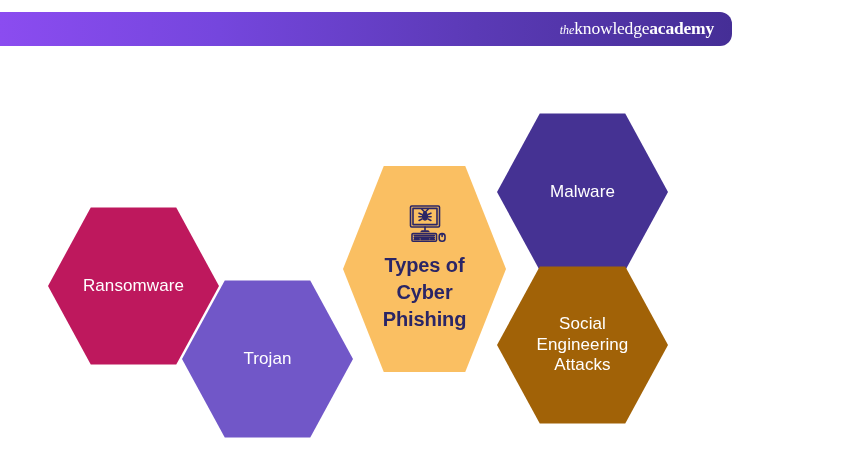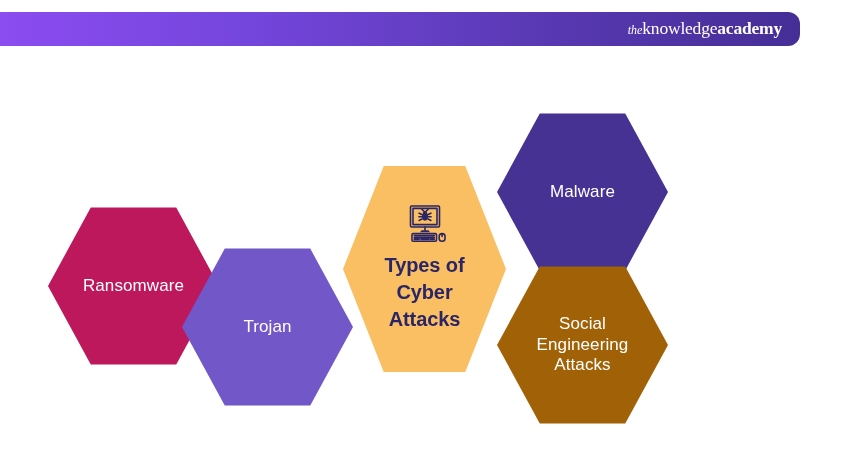--- a/index.html
+++ b/index.html
@@ -13,21 +13,21 @@
     font-family: "Liberation Sans", sans-serif;
     overflow: hidden;
     position: relative;
   }
 
   
   #header-bar {
     position: absolute;
     left: 0;
     top: 12px;
-    width: 800px;
+    width: 732px;
     height: 34px;
     border-radius: 0 12px 12px 0;
     background: linear-gradient(90deg, #8b4cf0 0%, #7546dd 30%, #5b3ab6 65%, #452e96 100%);
   }
   #brand-logo {
     position: absolute;
     right: 18px;
     top: 50%;
     transform: translateY(-50%);
     white-space: nowrap;
@@ -103,21 +103,21 @@
   </div>
 </div>
 
 <div id="hex-stage">
 
   <div class="hex" id="hex-ransomware" style="left:48px; top:146px; width:171px; height:160px; background:#be185d;">
     <span class="hex-label">Ransomware</span>
   </div>
 
 
-  <div class="hex" id="hex-trojan" style="left:182px; top:187px; width:171px; height:160px; background:#7157c8;">
+  <div class="hex" id="hex-trojan" style="left:182px; top:219px; width:171px; height:160px; background:#7157c8;">
     <span class="hex-label">Trojan</span>
   </div>
 
   <div class="hex" id="hex-center" style="left:343px; top:105px; width:163px; height:208px; background:#fabf62;">
     <span id="center-icon">
       <svg width="44" height="38" viewBox="0 0 44 38" aria-hidden="true">
         <g fill="none" stroke="#2a2566" stroke-width="1.6" stroke-linecap="round" stroke-linejoin="round">
 
           <rect x="7.5" y="1" width="29" height="21" rx="1.2"></rect>
           <rect x="10" y="3.4" width="24" height="16.2"></rect>
@@ -141,21 +141,21 @@
           <rect x="9" y="28.6" width="24.5" height="7.6" rx="1"></rect>
           <path d="M11.2 30.6 h20.1 M11.2 32.6 h20.1 M11.2 34.4 h5 M18 34.4 h8 M27.6 34.4 h3.7"></path>
 
           <rect x="36.2" y="28.6" width="5.8" height="7.6" rx="2.7"></rect>
           <path d="M39.1 28.9 v2.6"></path>
         </g>
       </svg>
     </span>
     <span id="center-title">Types of
 Cyber
-Attacks</span>
+Phishing</span>
   </div>
 
   <div class="hex" id="hex-phishing" style="left:497px; top:52px; width:171px; height:160px; background:#453293;">
     <span class="hex-label">Malware</span>
   </div>
 
   <div class="hex" id="hex-social" style="left:497px; top:205px; width:171px; height:160px; background:#a16207;">
     <span class="hex-label">Social
 Engineering
 Attacks</span>

